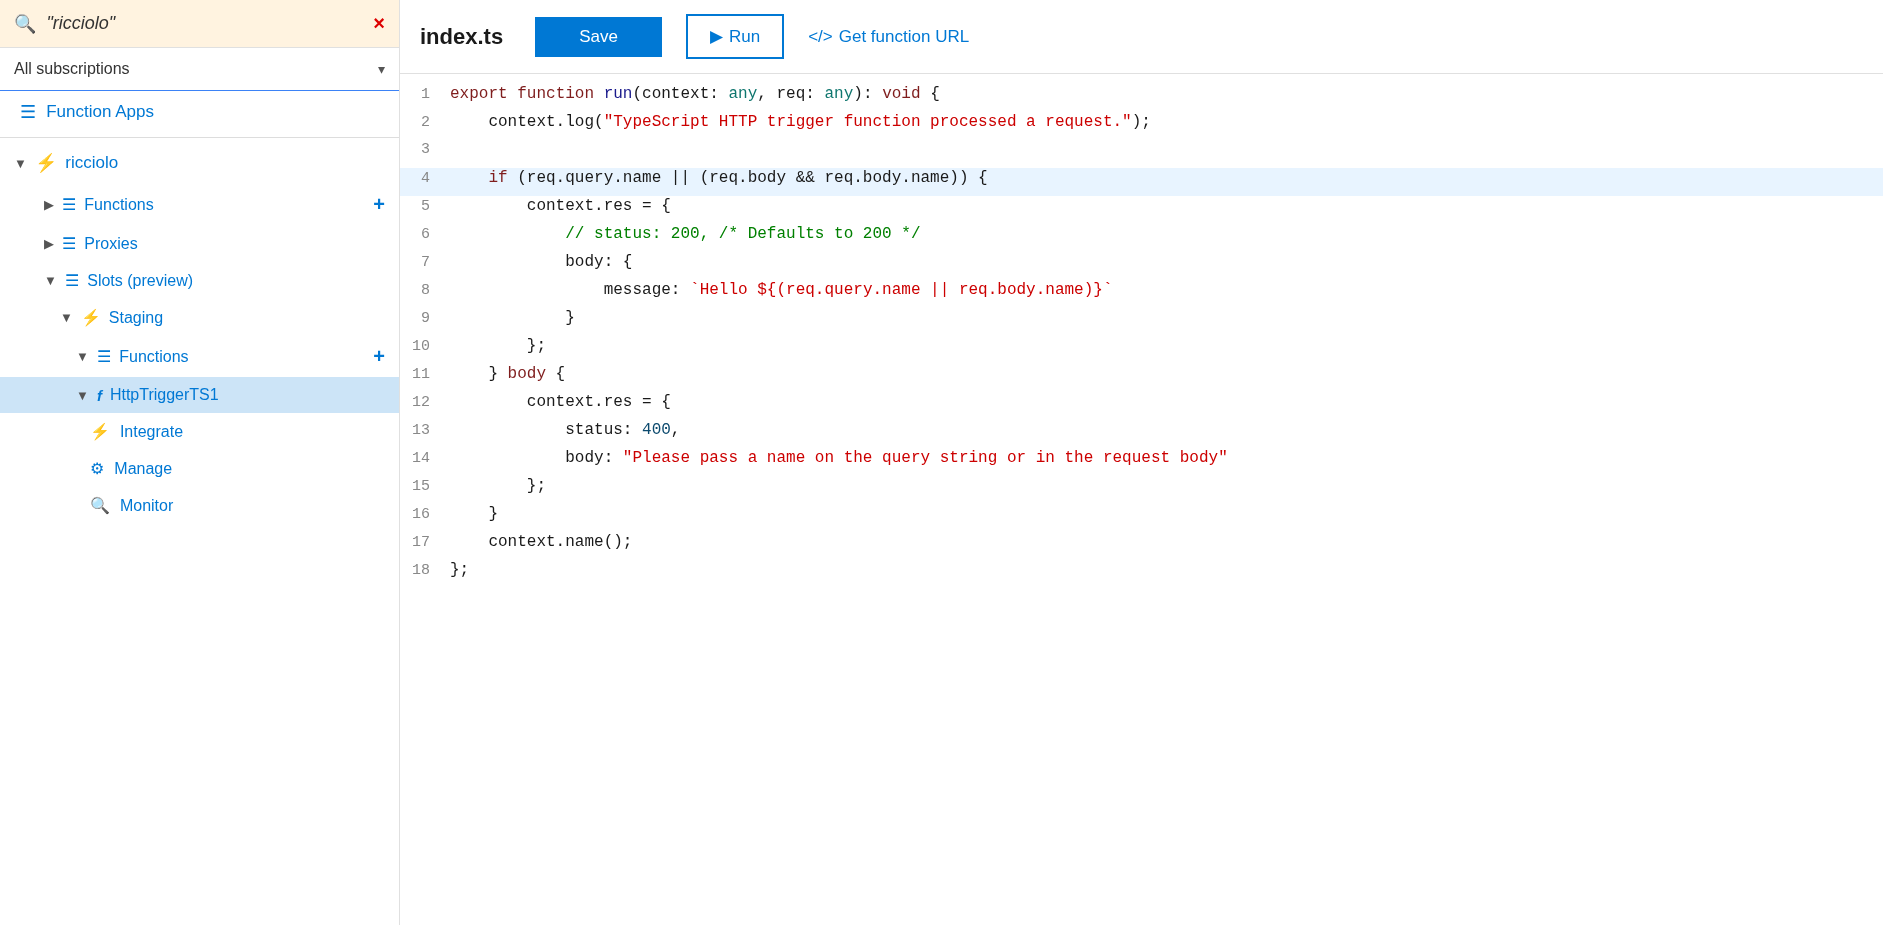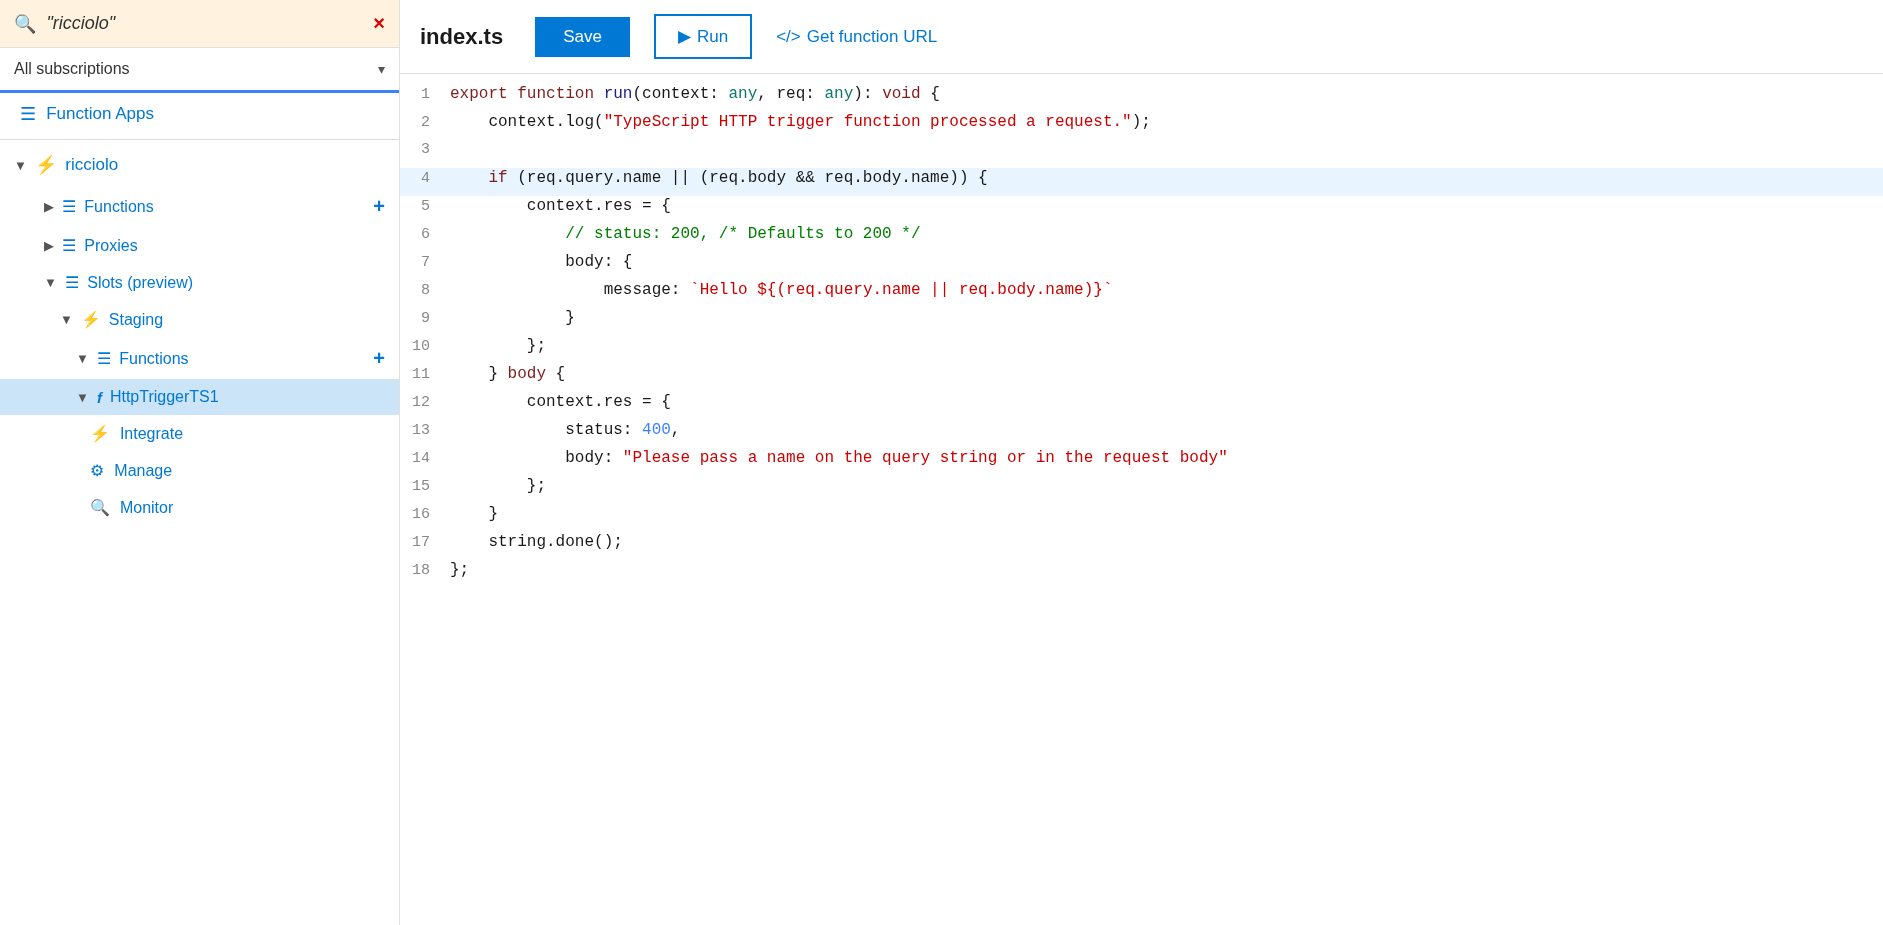--- a/index.html
+++ b/index.html
@@ -36,21 +36,21 @@
       font-size: 20px;
       font-weight: bold;
       cursor: pointer;
     }
 
     .subscription-row {
       display: flex;
       align-items: center;
       justify-content: space-between;
       padding: 12px 14px;
-      border-bottom: 3px solid #3b82f6;
+      border-bottom: 1px solid #3b82f6;
       cursor: pointer;
     }
     .subscription-label { font-size: 16px; color: #333; }
     .chevron { color: #555; font-size: 14px; }
 
     .nav-item {
       display: flex;
       align-items: center;
       gap: 10px;
       padding: 10px 14px 10px 20px;
@@ -138,21 +138,21 @@
     .file-title {
       font-size: 22px;
       font-weight: 600;
       color: #1a1a1a;
       margin-right: 8px;
     }
     .btn-save {
       background: #0078d4;
       color: #fff;
       border: none;
-      padding: 10px 28px;
+      padding: 10px 44px;
       font-size: 17px;
       cursor: pointer;
       font-weight: 500;
     }
     .btn-run {
       background: #fff;
       color: #0078d4;
       border: 2px solid #0078d4;
       padding: 10px 22px;
       font-size: 17px;
@@ -204,21 +204,21 @@
       color: #1a1a1a;
     }
 
     
     .kw { color: #7f1d1d; } 
     .fn { color: #1a1a8c; } 
     .type { color: #0f766e; }
     .str-red { color: #cc0000; }
     .comment { color: #008000; }
     .template { color: #cc0000; }
-    .num { color: #3b82f6; }
+    .num { color: #0c4a6e; }
   </style>
 </head>
 <body>
 
 <div class="sidebar">
 
   <div class="search-bar">
     <span class="search-icon">🔍</span>
     <span class="search-text">"ricciolo"</span>
     <span class="search-clear">×</span>
@@ -397,21 +397,21 @@
       <span class="line-content">        };</span>
     </div>
 
     <div class="code-line">
       <span class="line-num">16</span>
       <span class="line-content">    }</span>
     </div>
 
     <div class="code-line">
       <span class="line-num">17</span>
-      <span class="line-content">    string.done();</span>
+      <span class="line-content">    context.name();</span>
     </div>
 
     <div class="code-line">
       <span class="line-num">18</span>
       <span class="line-content">};</span>
     </div>
 
   </div>
 </div>
 

